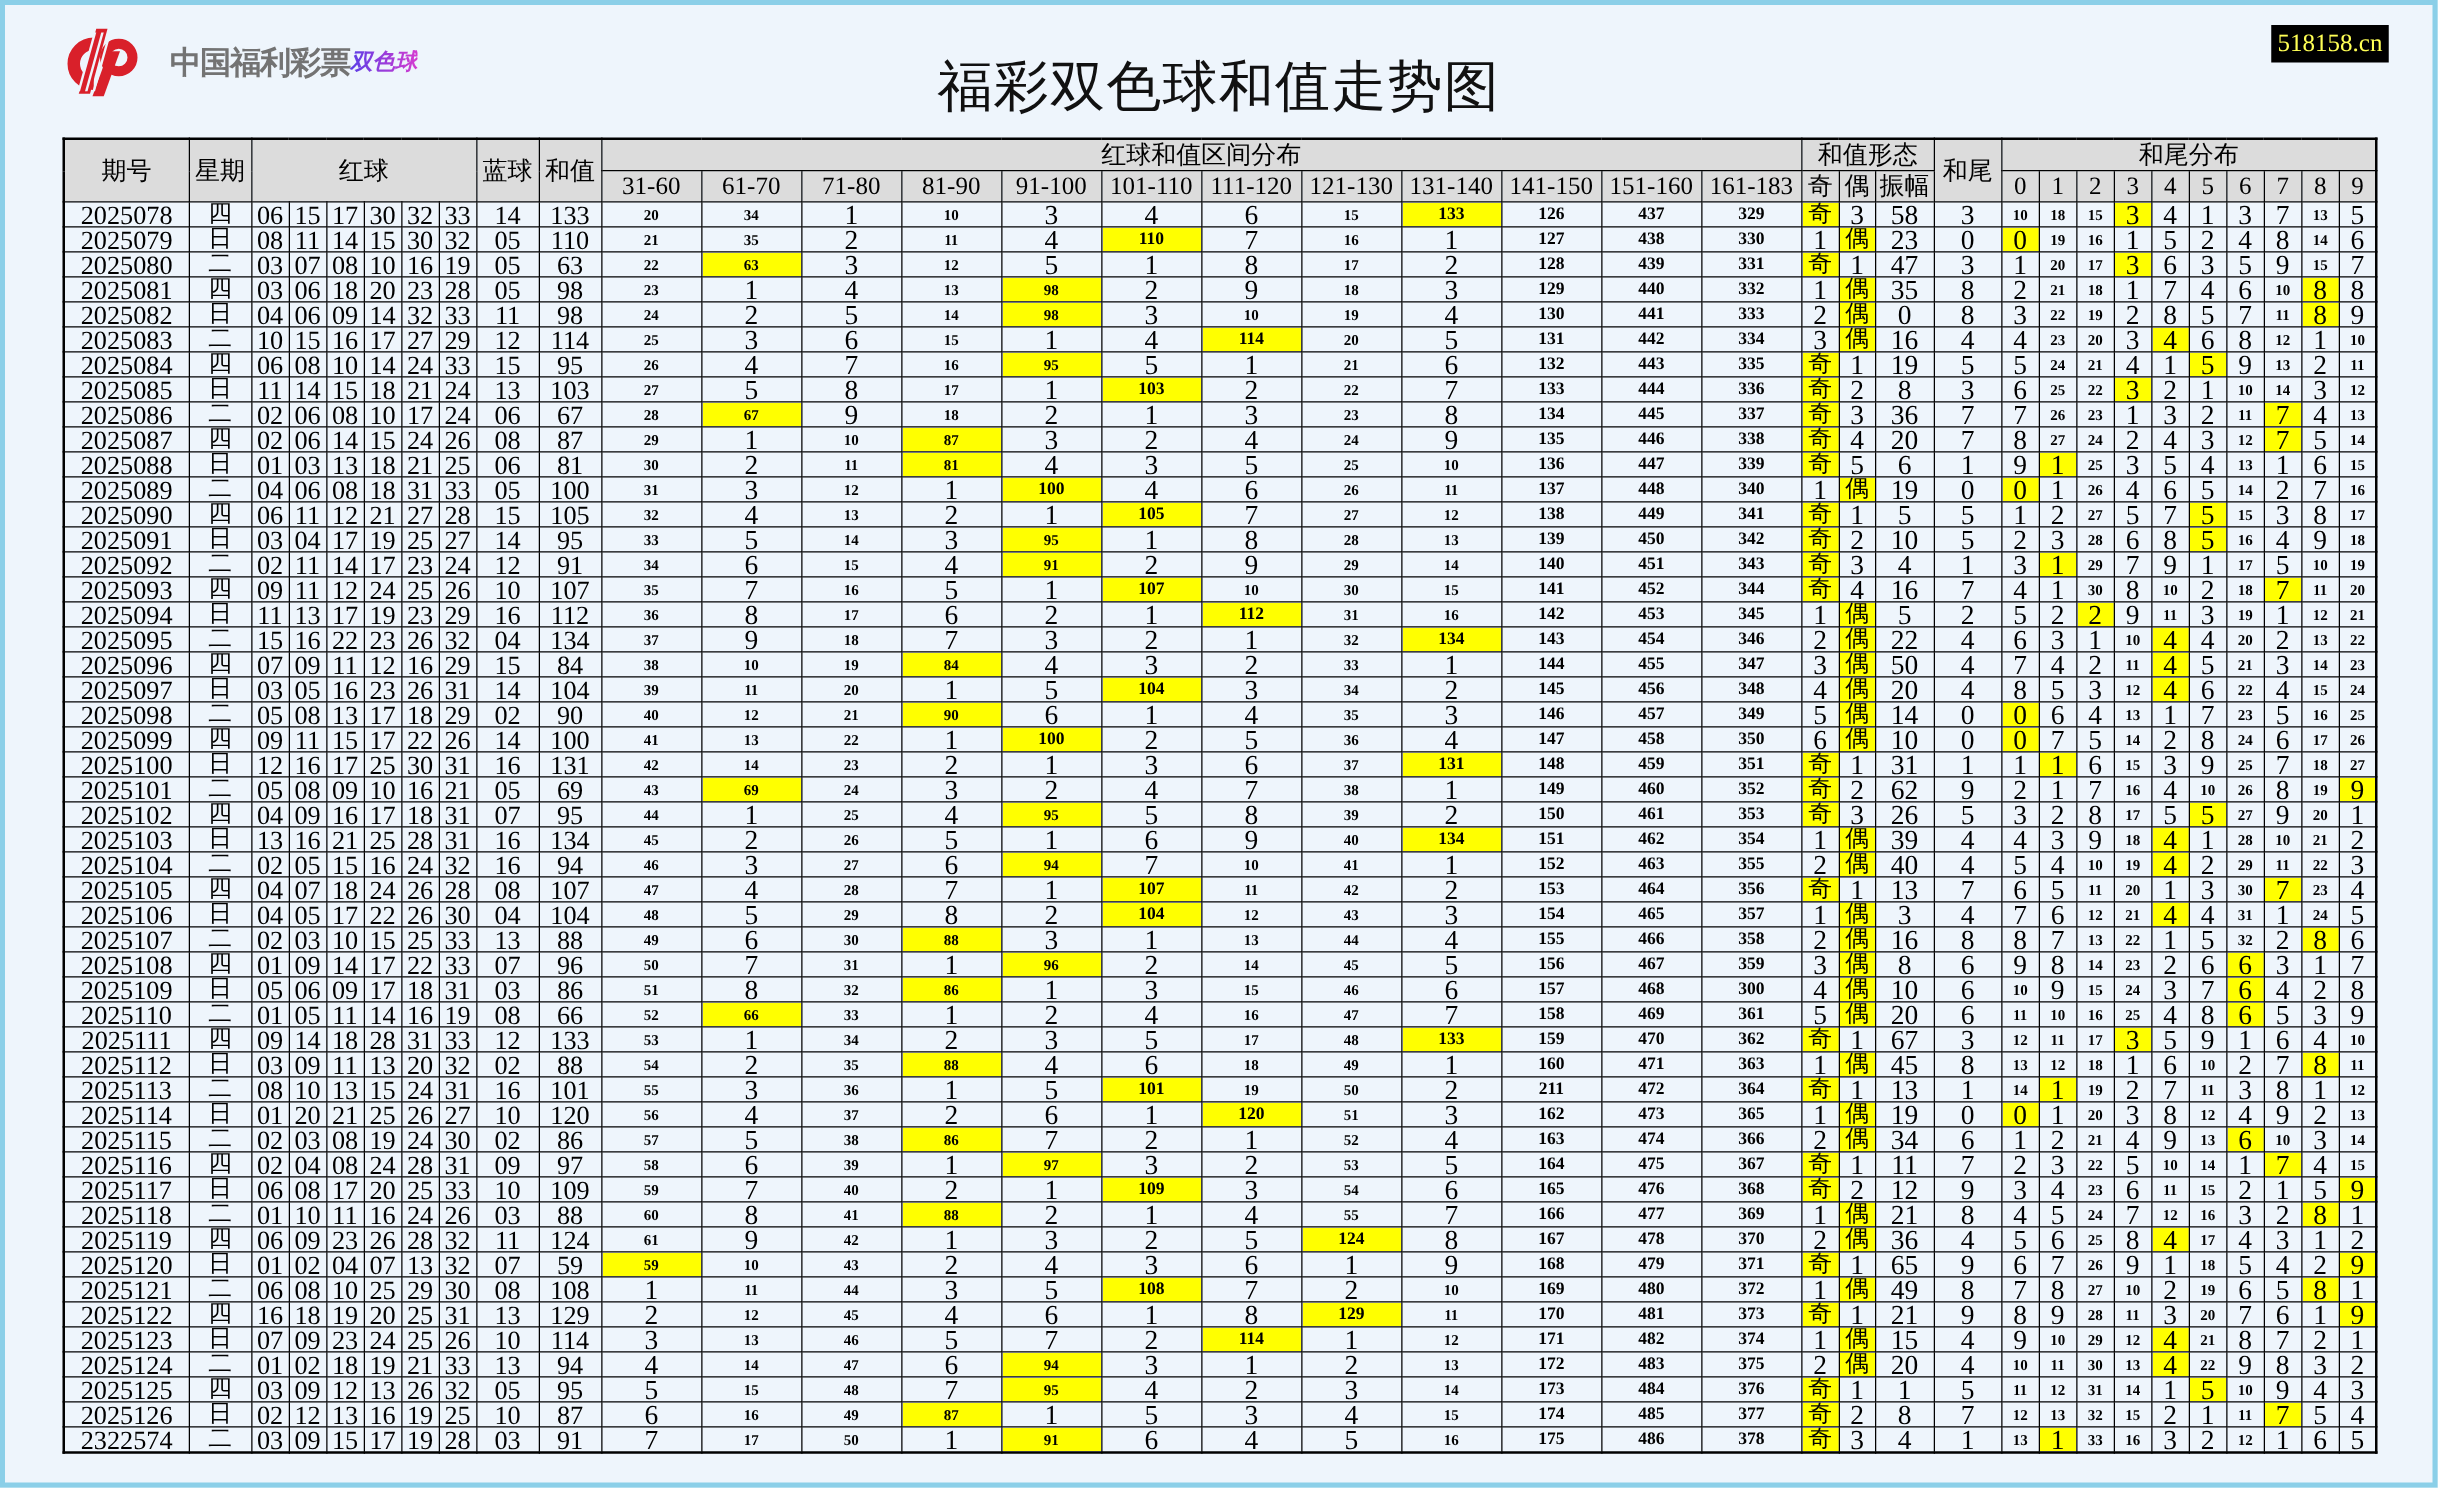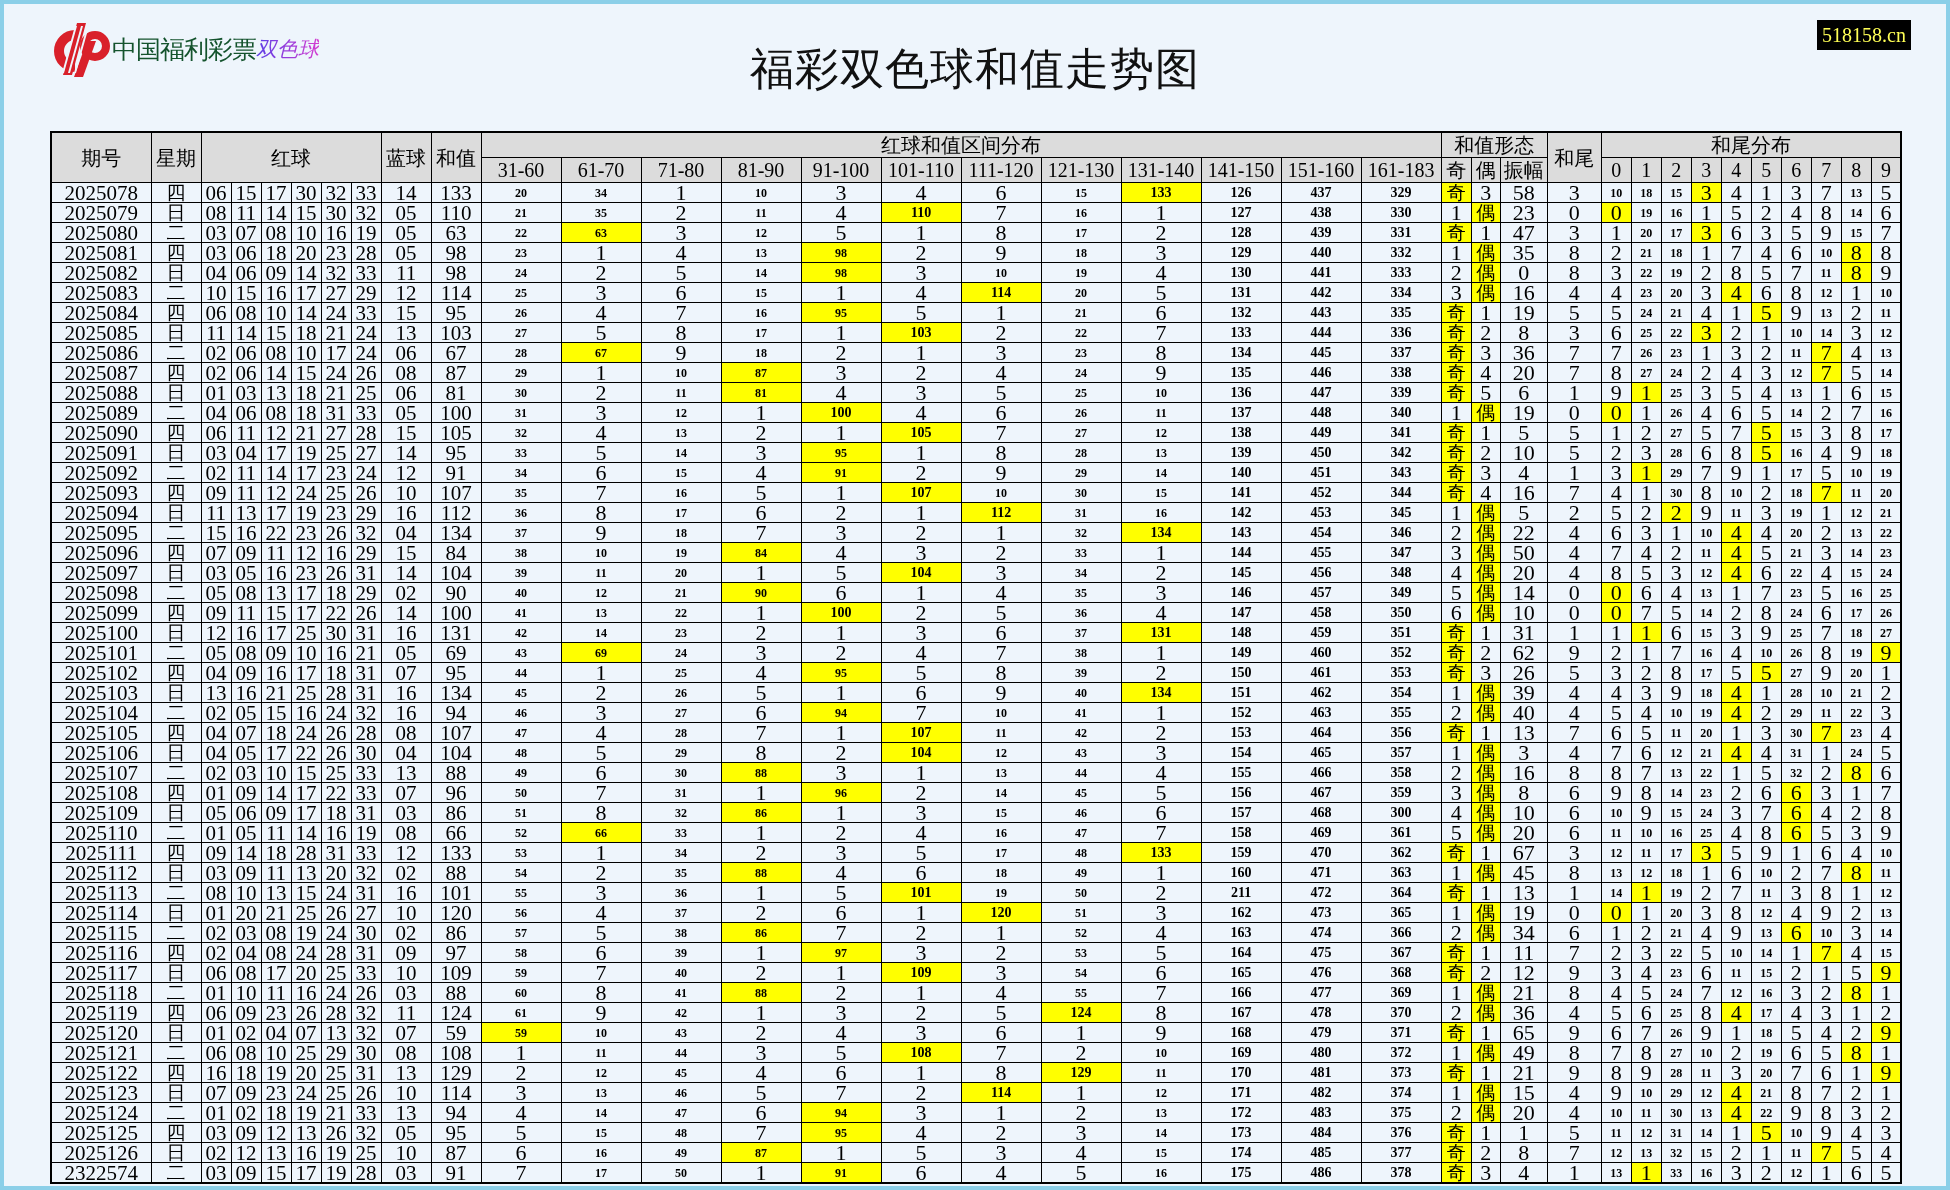--- a/index.html
+++ b/index.html
@@ -4,28 +4,28 @@
 <style>
   html, body { margin:0; padding:0; }
   body { width:1950px; height:1190px; overflow:hidden; background:var(--frame,#8bcfe8); }
   #page {
     position:relative; width:1950px; height:1190px; box-sizing:border-box;
     border:4px solid var(--frame,#8bcfe8); background:var(--cell-bg,#eef5fc);
     font-family:"Liberation Serif", serif; color:#000;
   }
   .logo { position:absolute; left:46px; top:16px; height:58px; display:flex; align-items:center; }
   .logo svg { width:62px; height:57px; display:block; }
-  .logo-text { margin-left:0; font-family:"DejaVu Sans", sans-serif; font-size:25px; font-weight:normal; color:#14532d; letter-spacing:-1px; }
-  .logo-brand { font-family:"DejaVu Sans", sans-serif; font-size:21px; font-weight:normal; font-style:italic;
+  .logo-text { margin-left:24px; font-family:"DejaVu Sans", sans-serif; font-size:25px; font-weight:bold; color:#737373; letter-spacing:-1px; }
+  .logo-brand { font-family:"DejaVu Sans", sans-serif; font-size:18px; font-weight:bold; font-style:italic;
     background:linear-gradient(90deg,#5b3ee6,#d43bd0); -webkit-background-clip:text; background-clip:text; color:transparent; }
   .title { position:absolute; left:0; top:38px; width:1942px; height:56px; line-height:56px; text-align:center;
     font-family:"Liberation Serif", serif; font-size:44px; color:#111; letter-spacing:1px; }
   .watermark { position:absolute; left:1813px; top:16px; width:94px; height:30px; line-height:30px; text-align:center;
     background:var(--watermark-bg,#000); color:var(--watermark-fg,#ffff55); font-family:"Liberation Serif", serif; font-size:20px; }
-  table.trend { position:absolute; left:46px; top:106px; width:1850px; table-layout:fixed; border-collapse:collapse; border:2px solid #000;margin-top:21px; }
+  table.trend { position:absolute; left:46px; top:106px; width:1850px; table-layout:fixed; border-collapse:collapse; border:2px solid #000; }
   .trend th, .trend td { border:1px solid #000; padding:0; text-align:center; white-space:nowrap; overflow:hidden; }
   .trend thead th { background:var(--header-bg,#dcdcdc); font-weight:normal; font-size:20px; height:24px; line-height:22px; }
   .trend tbody tr { height:20px; }
   .trend tbody td { height:19px; line-height:18px; background:var(--cell-bg,#eef5fc); font-size:21px; }
   .trend td.txt { font-size:21px; }
   .trend td.big { font-size:22px; }
   .trend td.sm { font-size:12px; font-weight:bold; }
   .trend td.md { font-size:14px; font-weight:bold; }
   .trend td.cjk { font-size:19px; }
   .trend td.hit { background:var(--highlight,#ffff00); }

